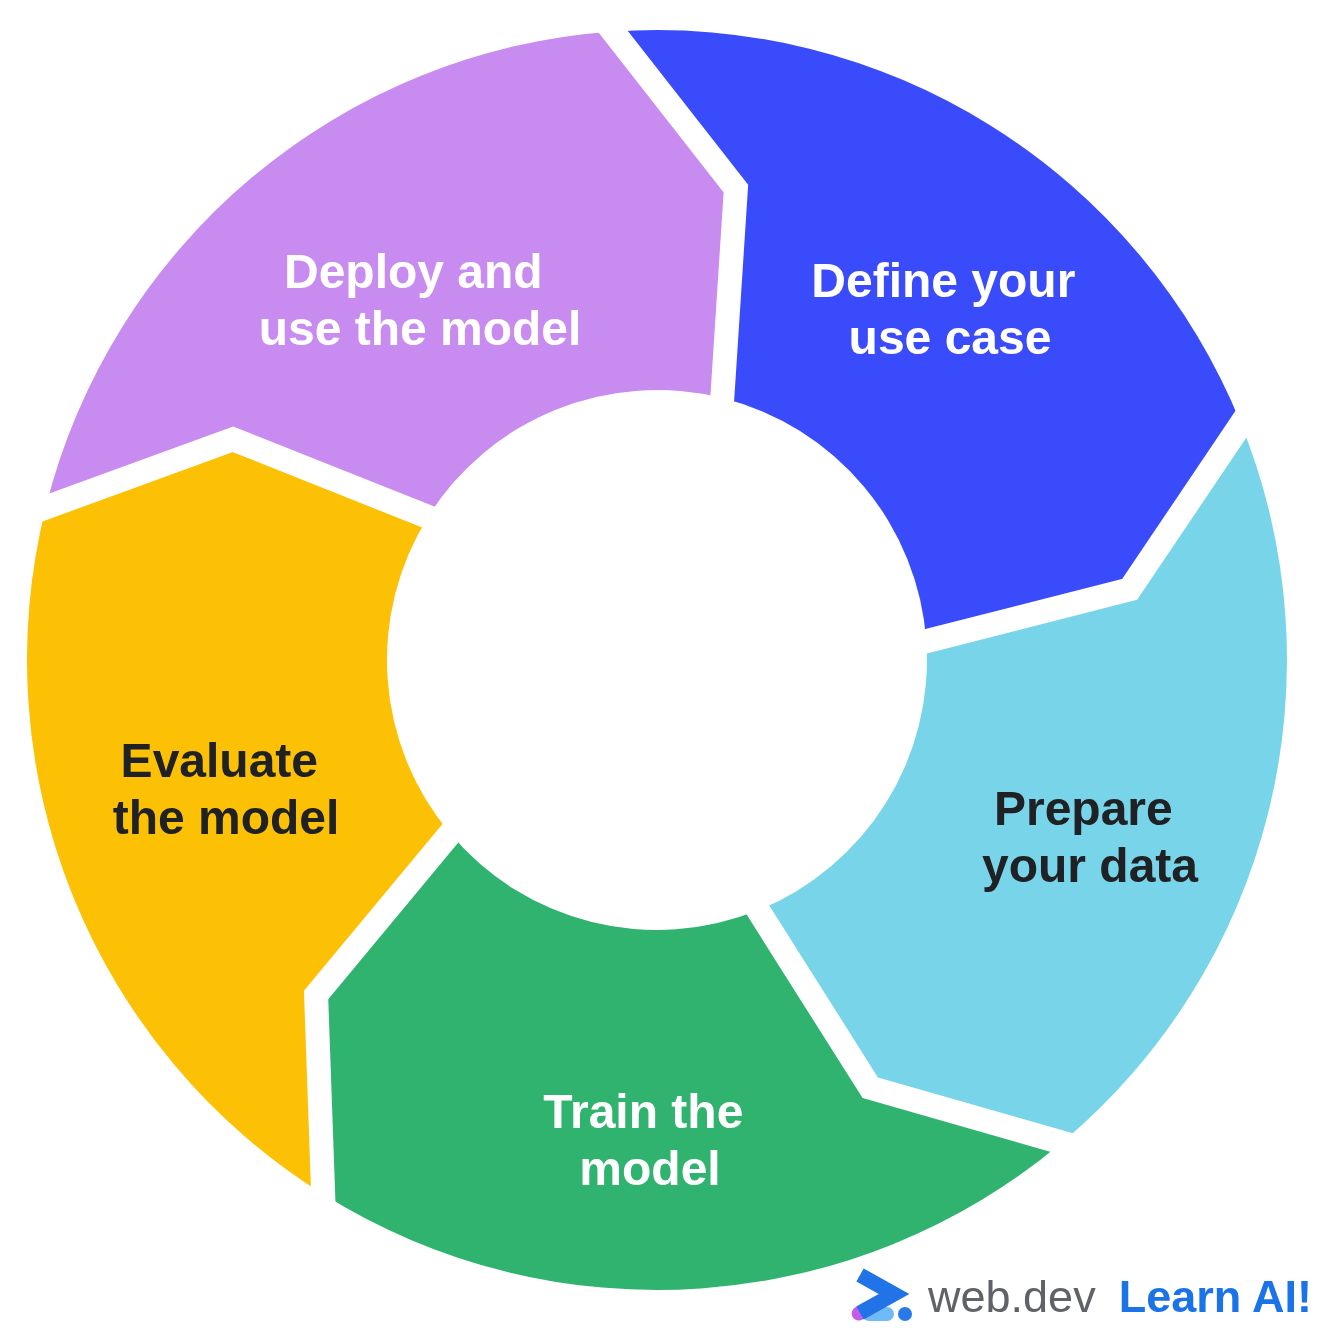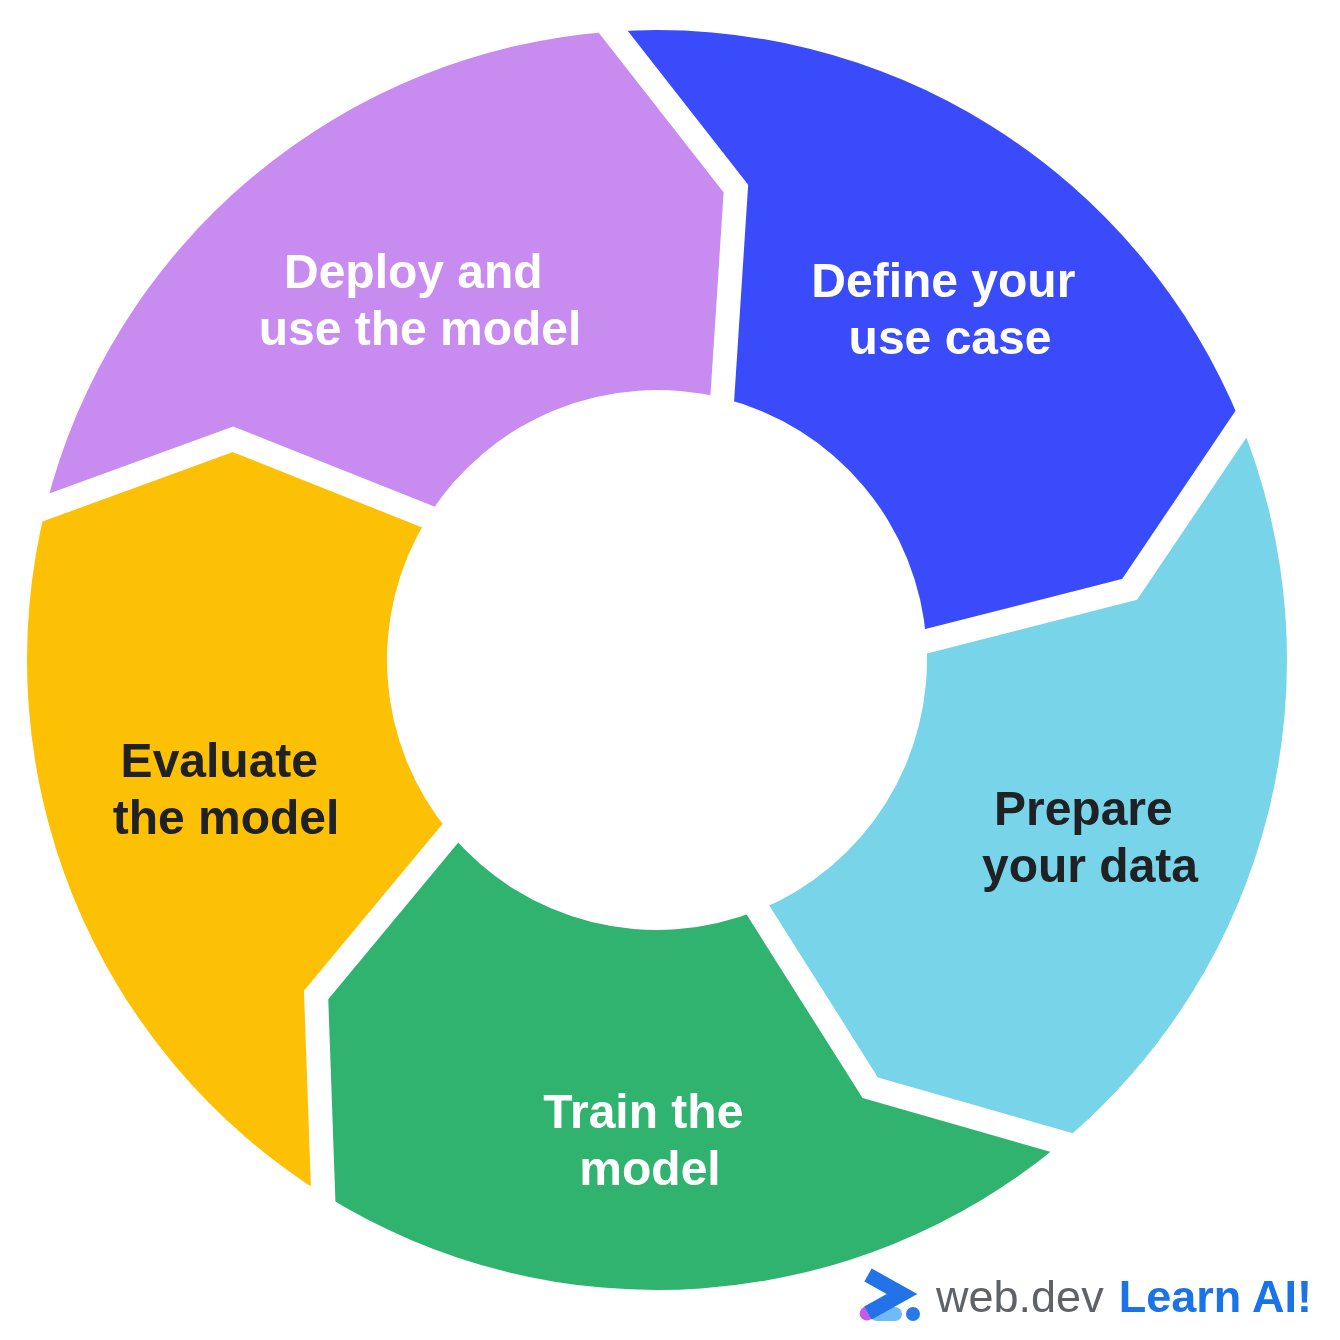--- a/index.html
+++ b/index.html
@@ -41,21 +41,21 @@
   }
   .brand {
     font-size: 45px;
     font-weight: 400;
     margin-left: 16px;
     white-space: nowrap;
   }
   .campaign {
     font-size: 45px;
     font-weight: 700;
-    margin-left: 15px;
+    margin-left: 23px;
     white-space: nowrap;
   }
 </style>
 </head>
 <body>
 
 <div class="stage">
 
   <svg class="cycle" width="1340" height="1340" viewBox="0 0 1340 1340">
 

